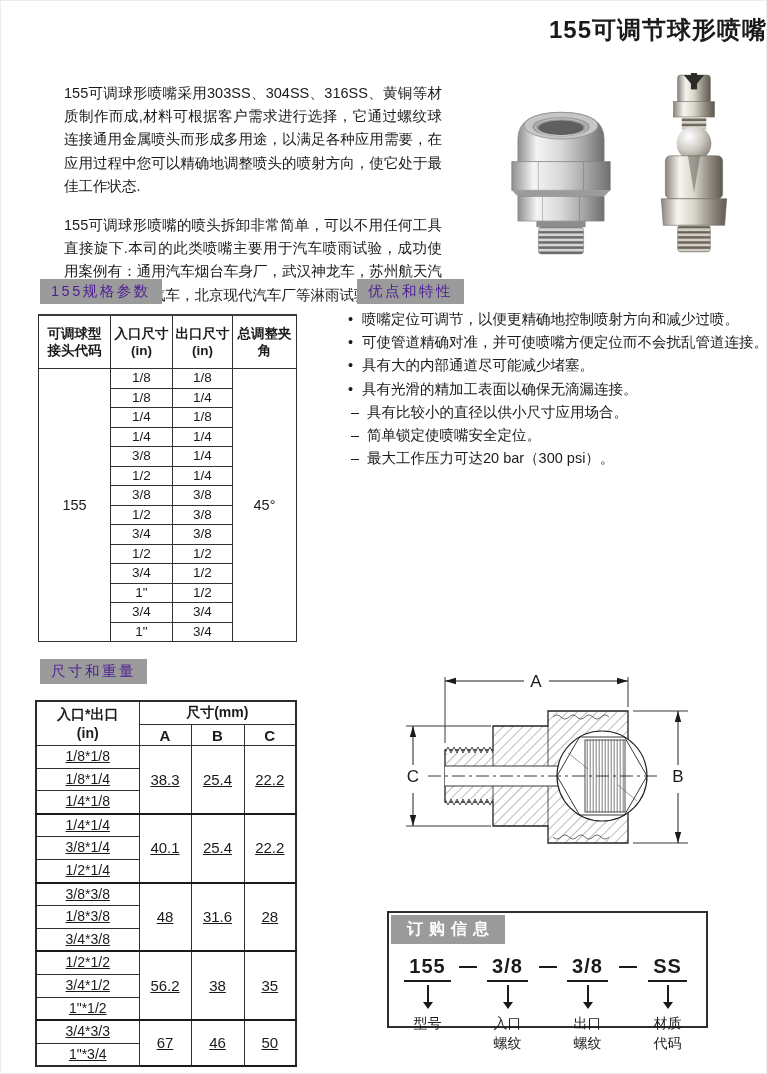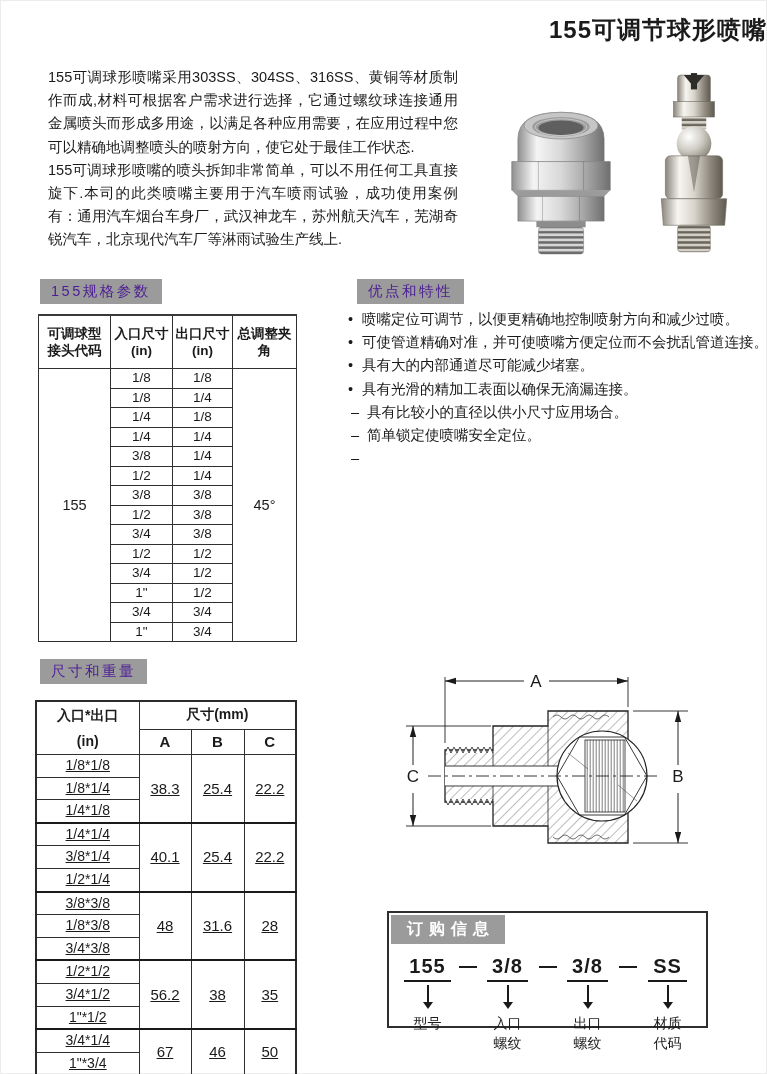--- a/index.html
+++ b/index.html
@@ -3,21 +3,21 @@
 <meta charset="utf-8">
 <style>
   html,body{margin:0;padding:0;background:#fff;}
   .page{position:relative;width:767px;height:1074px;background:#fff;overflow:hidden;
         font-family:"Liberation Sans","DejaVu Sans",sans-serif;color:#1a1a1a;
         box-shadow:inset 0 0 0 1px #ececec;}
   .title{position:absolute;top:14px;left:0;width:100%;text-align:right;
          font-size:24px;font-weight:bold;letter-spacing:1px;margin:0;}
   .intro{position:absolute;left:48px;top:66px;width:410px;font-size:14.5px;
          line-height:23.2px;text-align:justify;}
-  .intro p{margin:0;}
+  .intro p{margin:16px;}
   .sec-h{position:absolute;background:#9b9b9b;color:#4c1d95;font-size:14.5px;
          padding:3px 11px;letter-spacing:2.5px;}
   #sec-spec{left:40px;top:279px;}
   #sec-adv{left:357px;top:279px;}
   #sec-dim{left:40px;top:659px;}
 
   
   .spec-table{position:absolute;left:38px;top:314px;width:258px;border-collapse:collapse;
               table-layout:fixed;text-align:center;border:1px solid #979797;border-top:2px solid #3a3a3a;}
   .spec-table th{border:1px solid #303030;font-size:13.5px;font-weight:bold;
@@ -31,21 +31,21 @@
   .f-item .marker{width:14px;flex:0 0 14px;}
   .kf-title{font-weight:bold;font-size:17px;margin:15px 0 7px 10px;}
   .kf .f-item .marker{width:16px;flex:0 0 16px;padding-left:3px;}
 
   
   .dim-table{position:absolute;left:35px;top:700px;width:260px;border-collapse:collapse;
              table-layout:fixed;text-align:center;border:2px solid #2b2b2b;}
   .dim-table th{border:1px solid #303030;font-size:14px;font-weight:bold;padding:0;white-space:pre-line;}
   .dim-table tr.h1 th{height:22px;}
   .dim-table tr.h2 th{height:20px;font-size:15px;}
-  .dim-table th.c1{line-height:26px;margin-left:37px;}
+  .dim-table th.c1{line-height:19px;margin-left:37px;}
   .dim-table td{border:1px solid #303030;font-size:14px;height:21.6px;line-height:21.6px;padding:0;text-decoration:underline;}
   .dim-table td.mv{font-size:15px;border-bottom:2px solid #1a1a1a;}
   .dim-table tr.gend td{border-bottom:2px solid #1a1a1a;}
 
   
   .drawing{position:absolute;left:388px;top:653px;}
   .photo1{position:absolute;left:503px;top:100px;}
   .photo2{position:absolute;left:652px;top:70px;}
 
   
@@ -243,20 +243,21 @@
       <div class="f-item">
           <span class="marker">–</span>
           <span>具有比较小的直径以供小尺寸应用场合。</span>
         </div>
       <div class="f-item">
           <span class="marker">–</span>
           <span>简单锁定使喷嘴安全定位。</span>
         </div>
       <div class="f-item">
           <span class="marker">–</span>
+          <span>最大工作压力可达20 bar（300 psi）。</span>
         </div>
     </div>
   </div>
 
   <div class="sec-h" id="sec-dim">尺寸和重量</div>
 
   <table class="dim-table">
     <colgroup>
         <col style="width:103px">
         <col style="width:52px">
@@ -322,21 +323,21 @@
         <td class="mv" rowspan="3">35</td>
       </tr>
       <tr>
           <td>3/4*1/2</td>
         </tr>
       <tr class="gend">
           <td>1"*1/2</td>
         </tr>
 
       <tr>
-        <td>3/4*1/4</td>
+        <td>3/4*3/3</td>
         <td class="mv" rowspan="2">67</td>
         <td class="mv" rowspan="2">46</td>
         <td class="mv" rowspan="2">50</td>
       </tr>
       <tr>
           <td>1"*3/4</td>
         </tr>
     </tbody>
   </table>
 

